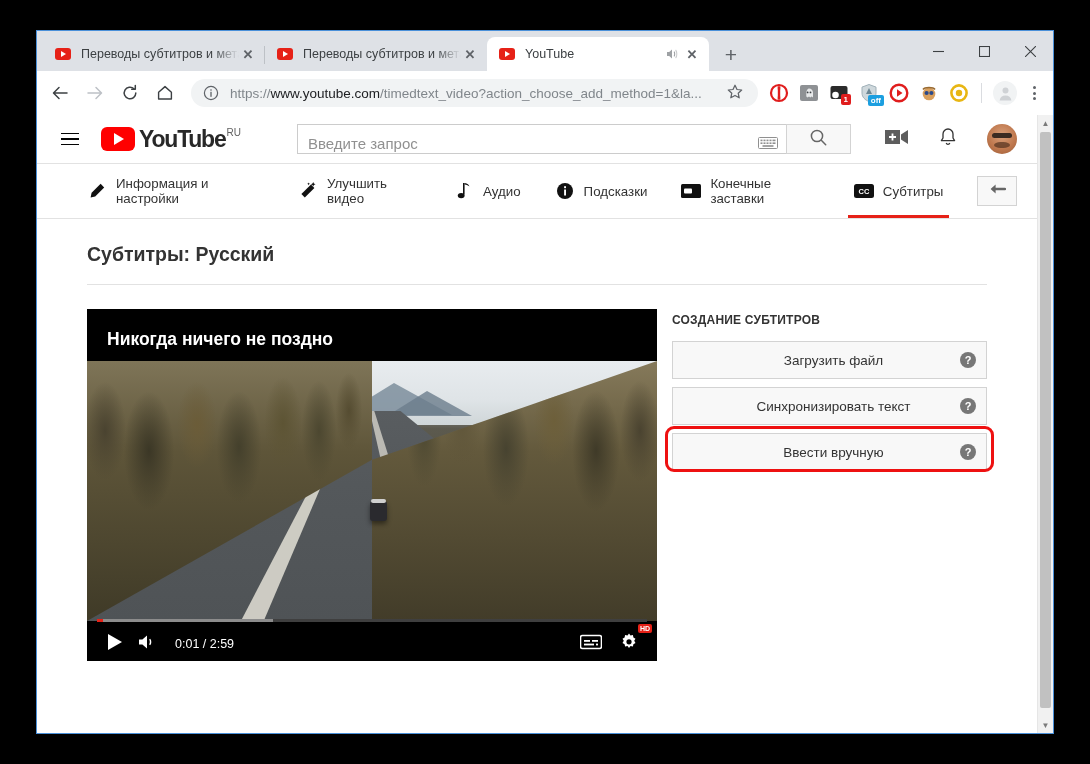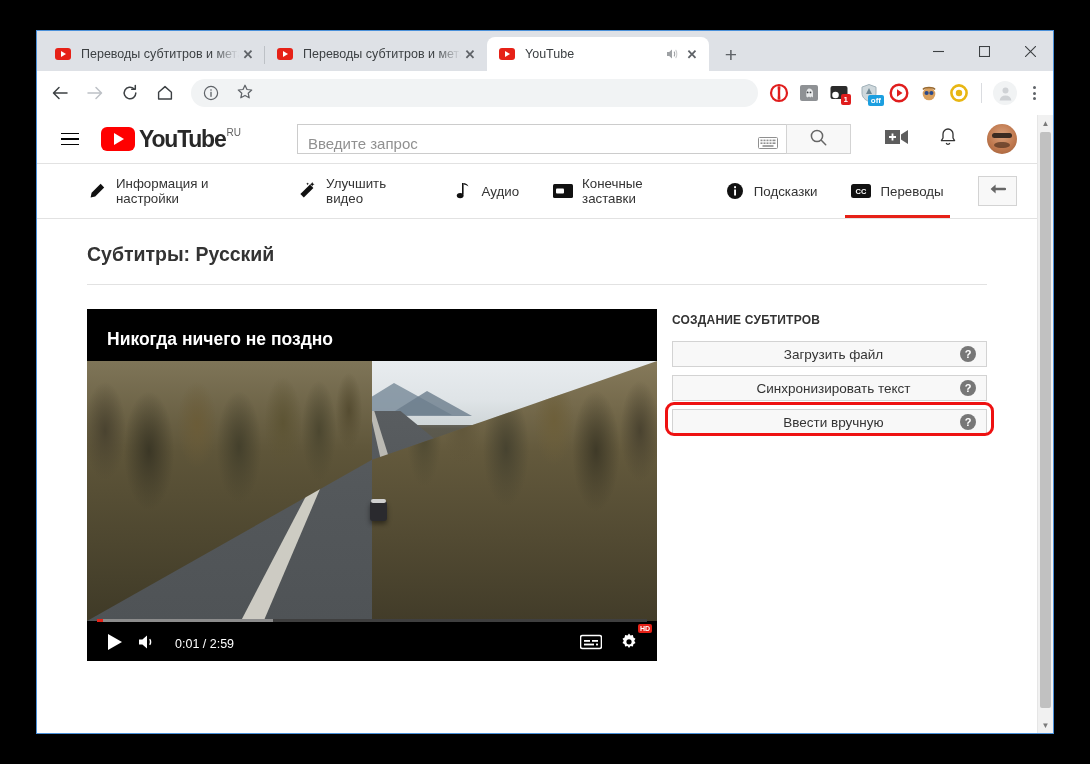--- a/index.html
+++ b/index.html
@@ -495,21 +495,21 @@
     color: #333;
     letter-spacing: .2px;
     margin-bottom: 14px;
   }
   .side-sub {
     font-size: 13.5px;
     color: #444;
     margin-bottom: 18px;
   }
   .opt-btn {
-    height: 26px;
+    height: 38px;
     border: 1px solid #d3d3d3;
     background: #f8f8f8;
     display: flex;
     align-items: center;
     justify-content: center;
     position: relative;
     font-size: 13.5px;
     color: #333;
     margin-bottom: 8px;
     padding-left: 8px;
@@ -637,20 +637,21 @@
     </div>
 
     <div class="omnibox">
       <span class="infoicon">
         <svg width="16" height="16" viewBox="0 0 16 16">
             <circle cx="8" cy="8" r="6.6" fill="none" stroke="#5f6368" stroke-width="1.2"></circle>
             <rect x="7.35" y="6.8" width="1.3" height="5" fill="#5f6368"></rect>
             <rect x="7.35" y="4.3" width="1.3" height="1.4" fill="#5f6368"></rect>
           </svg>
       </span>
+      <span class="url"><span class="scheme">https://</span><span class="host">www.youtube.com</span><span class="path">/timedtext_video?action_choose_add_method=1&amp;la...</span></span>
       <span class="star">
         <svg width="18" height="18" viewBox="0 0 18 18">
             <path d="M9 2.2l2 4.3 4.7.5-3.5 3.2 1 4.6L9 12.5l-4.2 2.3 1-4.6L2.3 7l4.7-.5z" fill="none" stroke="#5f6368" stroke-width="1.25" stroke-linejoin="round"></path>
           </svg>
       </span>
     </div>
 
     <div class="ext">
       <svg width="20" height="20" viewBox="0 0 20 20">
           <circle cx="10" cy="10" r="8" fill="none" stroke="#e01d1d" stroke-width="2.2"></circle>
@@ -808,47 +809,47 @@
                 <path d="M6 1h1.6v11.5H6z" fill="#111"></path>
                 <path d="M7.6 1c2.8.5 4.4 1.6 4.8 3.4-1.2-1.2-2.6-1.8-4.8-2z" fill="#111"></path>
                 <ellipse cx="4.2" cy="13.6" rx="3.4" ry="2.7" fill="#111"></ellipse>
               </svg>
           </span>
           <span>Аудио</span>
         </div>
 
         <div class="navtab">
           <span class="ico">
-            <svg width="20" height="14" viewBox="0 0 20 14">
-                <rect x="0" y="0" width="20" height="14" rx="1.5" fill="#111"></rect>
-                <rect x="3" y="4.5" width="8" height="5" rx="1" fill="#fff"></rect>
-              </svg>
-          </span>
-          <span>Конечные заставки</span>
-        </div>
-
-        <div class="navtab">
-          <span class="ico">
             <svg width="18" height="18" viewBox="0 0 18 18">
                 <circle cx="9" cy="9" r="8" fill="#111"></circle>
                 <rect x="8.1" y="7.5" width="1.9" height="6" fill="#fff"></rect>
                 <rect x="8.1" y="4.2" width="1.9" height="2" fill="#fff"></rect>
               </svg>
           </span>
           <span>Подсказки</span>
         </div>
 
+        <div class="navtab">
+          <span class="ico">
+            <svg width="20" height="14" viewBox="0 0 20 14">
+                <rect x="0" y="0" width="20" height="14" rx="1.5" fill="#111"></rect>
+                <rect x="3" y="4.5" width="8" height="5" rx="1" fill="#fff"></rect>
+              </svg>
+          </span>
+          <span>Конечные заставки</span>
+        </div>
+
         <div class="navtab active">
           <span class="ico">
             <svg width="20" height="14" viewBox="0 0 20 14">
                 <rect x="0" y="0" width="20" height="14" rx="2.5" fill="#111"></rect>
                 <text x="10" y="10.2" font-family="Liberation Sans, sans-serif" font-size="7.5" font-weight="bold" fill="#fff" text-anchor="middle">CC</text>
               </svg>
           </span>
-          <span>Переводы</span>
+          <span>Субтитры</span>
         </div>
 
         <div class="backbtn">
           <span>
             <svg width="17" height="14" viewBox="0 0 17 14">
                 <path d="M16 7H4" stroke="#666" stroke-width="2.4" stroke-linecap="round"></path>
                 <path d="M6.6 2.4L1.6 7l5 4.6z" fill="#666"></path>
               </svg>
           </span>
         </div>

